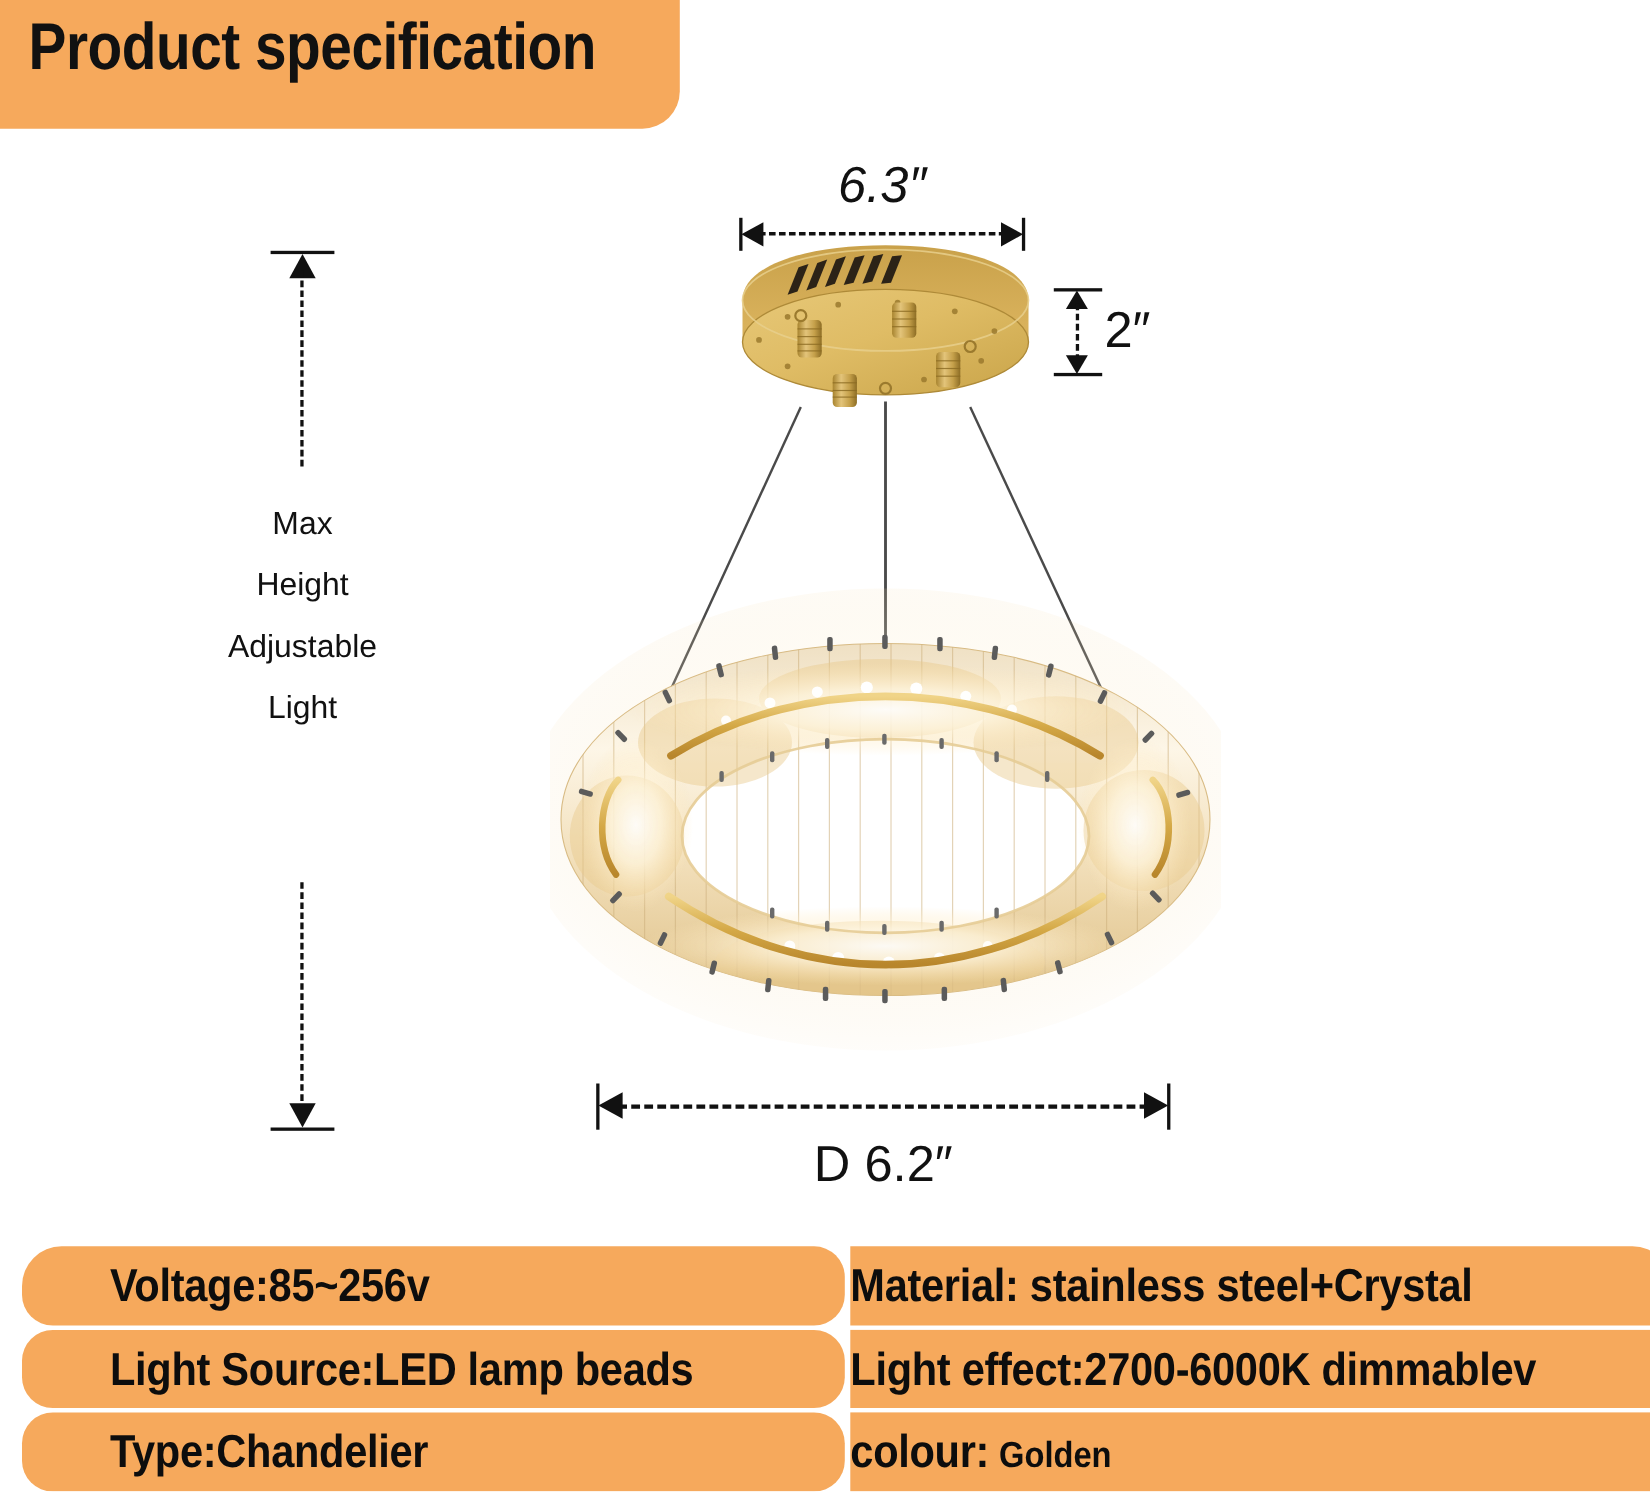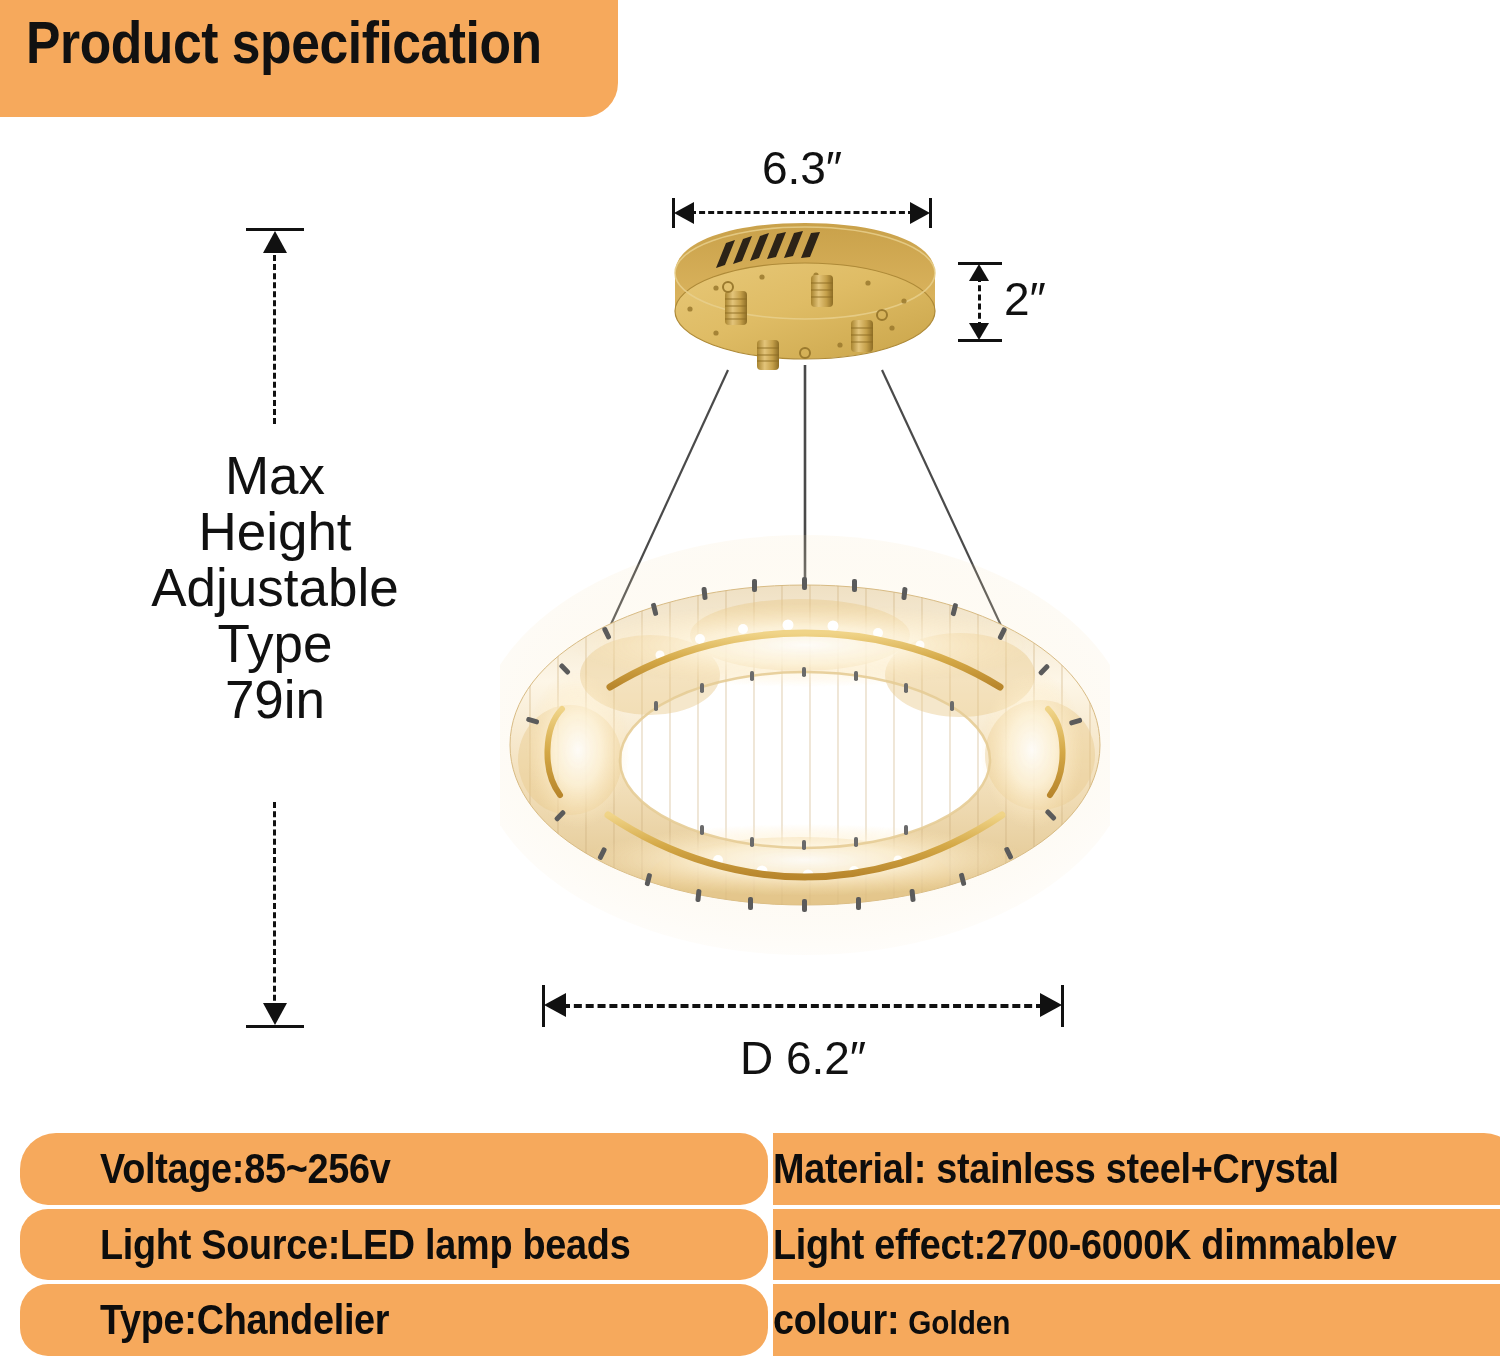--- a/index.html
+++ b/index.html
@@ -87,21 +87,21 @@
     bottom: 3px;
     border-top: 22px solid #111;
   }
 
   .vdim-label {
     position: absolute;
     left: 140px;
     top: 448px;
     width: 270px;
     text-align: center;
-    font-size: 53px;
+    font-size: 29px;
     line-height: 56px;
     color: #111;
     font-family: "Liberation Sans", sans-serif;
   }
   .vdim-label div { white-space: nowrap; }
 
   
   .hdim-top {
     position: absolute;
     left: 672px;
@@ -140,20 +140,21 @@
   .label-top {
     position: absolute;
     left: 672px;
     top: 142px;
     width: 260px;
     text-align: center;
     font-size: 46px;
     line-height: 52px;
     color: #111;
     white-space: nowrap;
+    font-style: italic;
   }
 
   
   .vdim-small {
     position: absolute;
     left: 958px;
     top: 262px;
     width: 44px;
     height: 80px;
   }
@@ -320,22 +321,21 @@
     <div class="shaft upper"></div>
     <div class="shaft lower"></div>
     <div class="arrow down"></div>
     <div class="cap bot"></div>
   </div>
 
   <div class="vdim-label">
     <div>Max</div>
     <div>Height</div>
     <div>Adjustable</div>
-    <div>Type</div>
-    <div>79in</div>
+    <div>Light</div>
   </div>
 
   <div class="label-top">6.3″</div>
   <div class="hdim-top">
     <div class="ext l"></div>
     <div class="ext r"></div>
     <div class="shaft"></div>
     <div class="arrow l"></div>
     <div class="arrow r"></div>
   </div>

